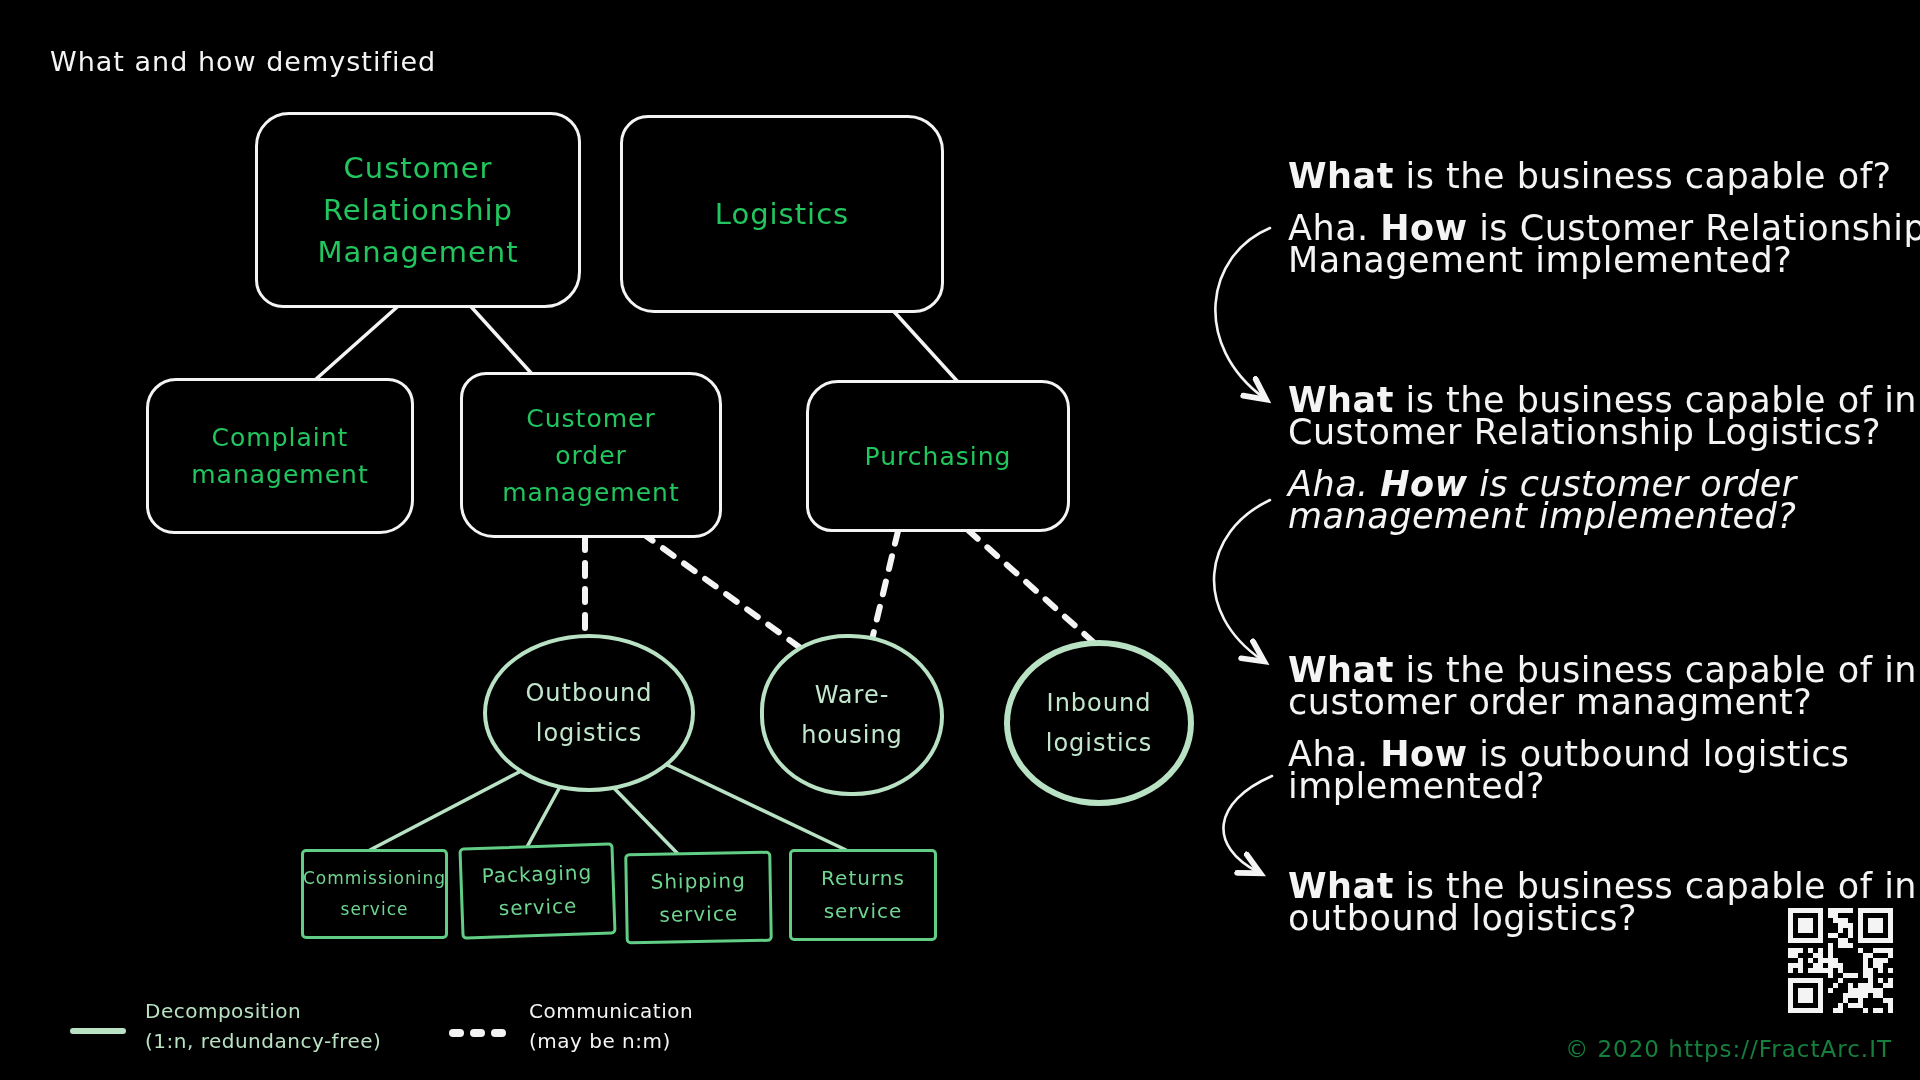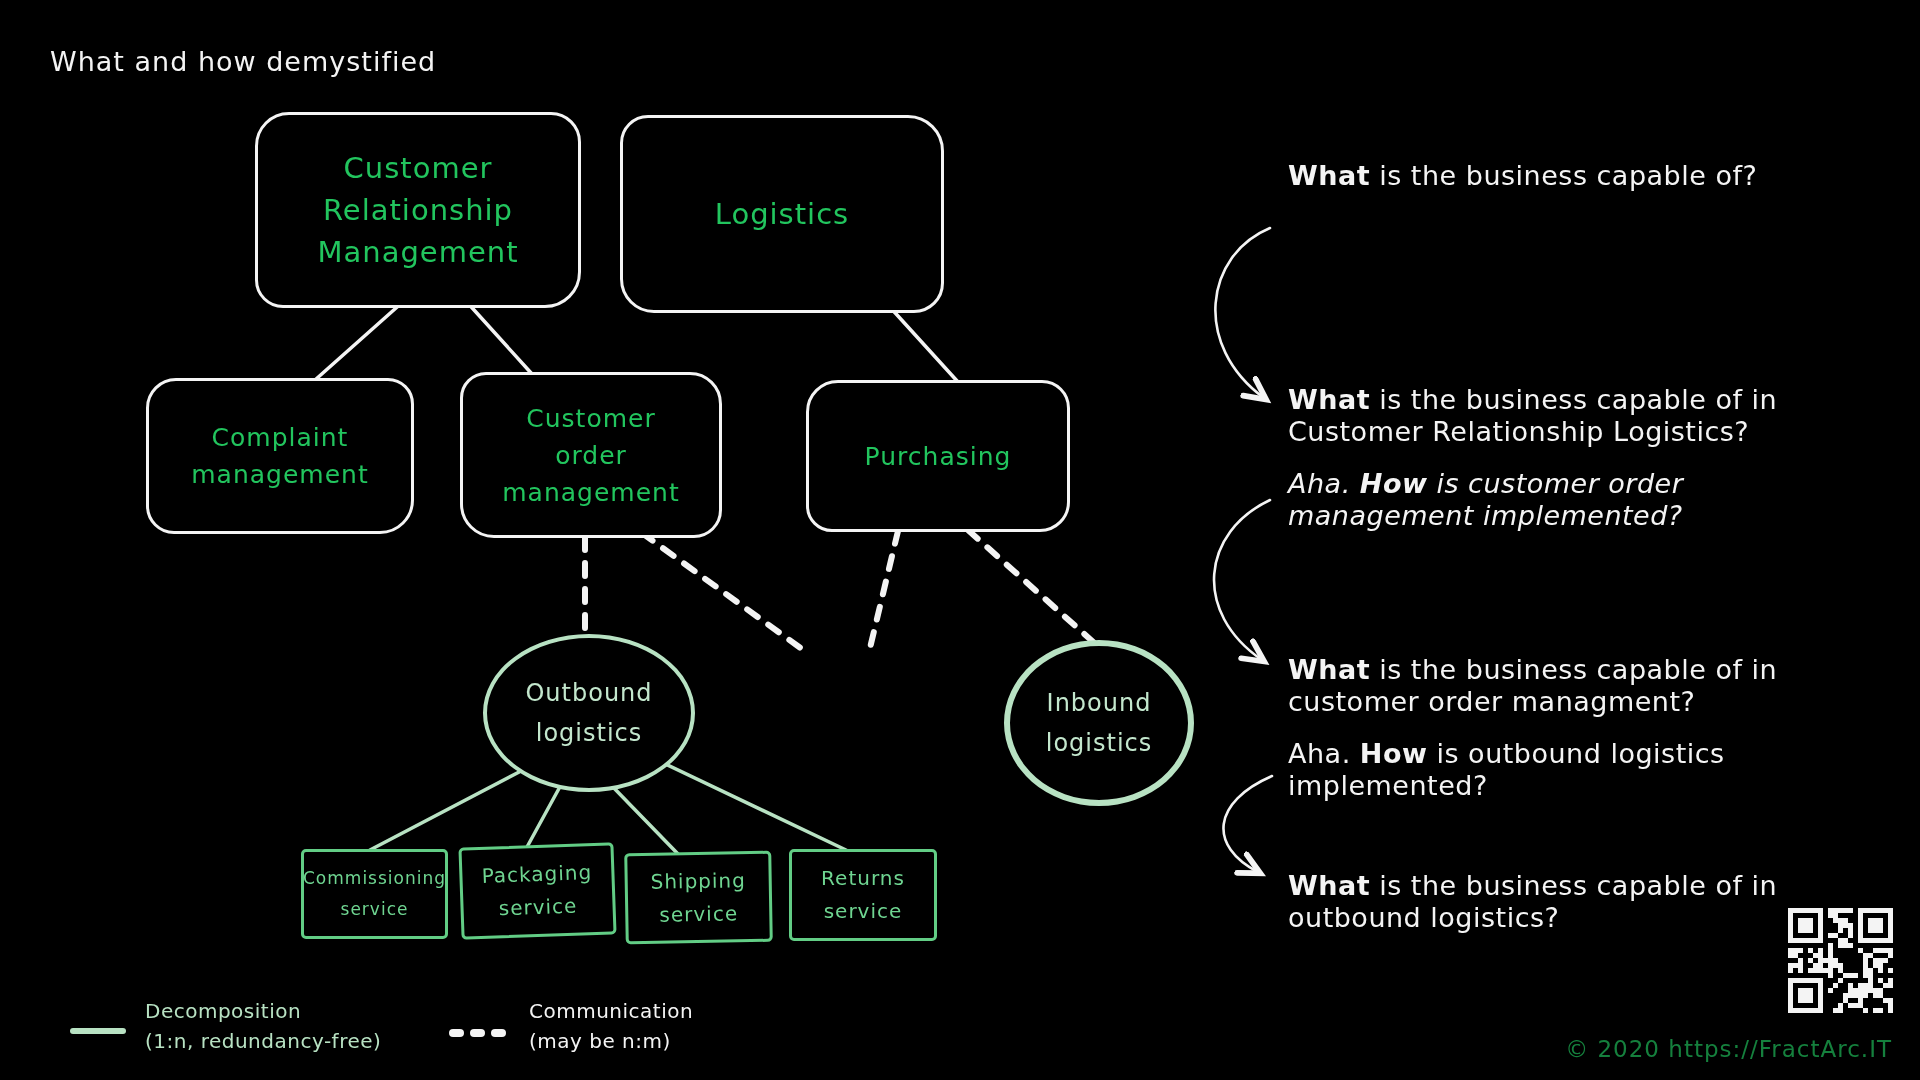--- a/index.html
+++ b/index.html
@@ -37,21 +37,21 @@
         text-align:center;color:#6fd591;}
   .sbox .ln{font-size:20px;line-height:33px;letter-spacing:1px;}
   #sbox-commissioning{left:301px;top:849px;width:141px;height:84px;}
   #sbox-commissioning .ln{font-size:17px;line-height:31px;}
   #sbox-packaging{left:460px;top:845px;width:149px;height:86px;transform:rotate(-2deg);}
   #sbox-shipping{left:625px;top:852px;width:141px;height:85px;transform:rotate(-1deg);}
   #sbox-returns{left:789px;top:849px;width:142px;height:86px;}
 
   
   .qa{position:absolute;left:1288px;width:620px;color:#f4f4f4;}
-  .qa .row{font-size:27px;line-height:32px;letter-spacing:0.5px;white-space:nowrap;}
+  .qa .row{font-size:35px;line-height:32px;letter-spacing:0.5px;white-space:nowrap;}
   .qa .b{font-weight:700;}
   #qa1-what{top:160px;} #qa1-aha{top:212px;}
   #qa2-what{top:384px;} #qa2-aha{top:468px;font-style:italic;}
   #qa3-what{top:654px;} #qa3-aha{top:738px;}
   #qa4-what{top:870px;}
 
   
   .legend-swatch-solid{position:absolute;left:70px;top:1028px;width:56px;height:6px;
                        background:#b8e2c3;border-radius:3px;}
   .legend-dash{position:absolute;top:1029px;width:15px;height:8px;background:#f4f4f4;border-radius:4px;}
@@ -121,20 +121,24 @@
     <div class="ln">management</div>
   </div>
   <div class="wbox mid" id="box-purchasing">
     <div class="ln">Purchasing</div>
   </div>
 
   <div class="gcircle" id="cir-outbound">
     <div class="ln">Outbound</div>
     <div class="ln">logistics</div>
   </div>
+  <div class="gcircle" id="cir-warehousing">
+    <div class="ln">Ware-</div>
+    <div class="ln">housing</div>
+  </div>
   <div class="gcircle" id="cir-inbound">
     <div class="ln">Inbound</div>
     <div class="ln">logistics</div>
   </div>
 
   <div class="sbox" id="sbox-commissioning">
     <div class="ln">Commissioning</div>
     <div class="ln">service</div>
   </div>
   <div class="sbox" id="sbox-packaging">
@@ -145,20 +149,24 @@
     <div class="ln">Shipping</div>
     <div class="ln">service</div>
   </div>
   <div class="sbox" id="sbox-returns">
     <div class="ln">Returns</div>
     <div class="ln">service</div>
   </div>
 
   <div class="qa" id="qa1-what">
     <div class="row"><span class="b">What</span><span> is the business capable of?</span></div>
+  </div>
+  <div class="qa" id="qa1-aha">
+    <div class="row"><span>Aha. </span><span class="b">How</span><span> is Customer Relationship</span></div>
+    <div class="row">Management implemented?</div>
   </div>
 
   <div class="qa" id="qa2-what">
     <div class="row"><span class="b">What</span><span> is the business capable of in</span></div>
     <div class="row">Customer Relationship Logistics?</div>
   </div>
   <div class="qa" id="qa2-aha">
     <div class="row"><span>Aha. </span><span class="b">How</span><span> is customer order</span></div>
     <div class="row">management implemented?</div>
   </div>

